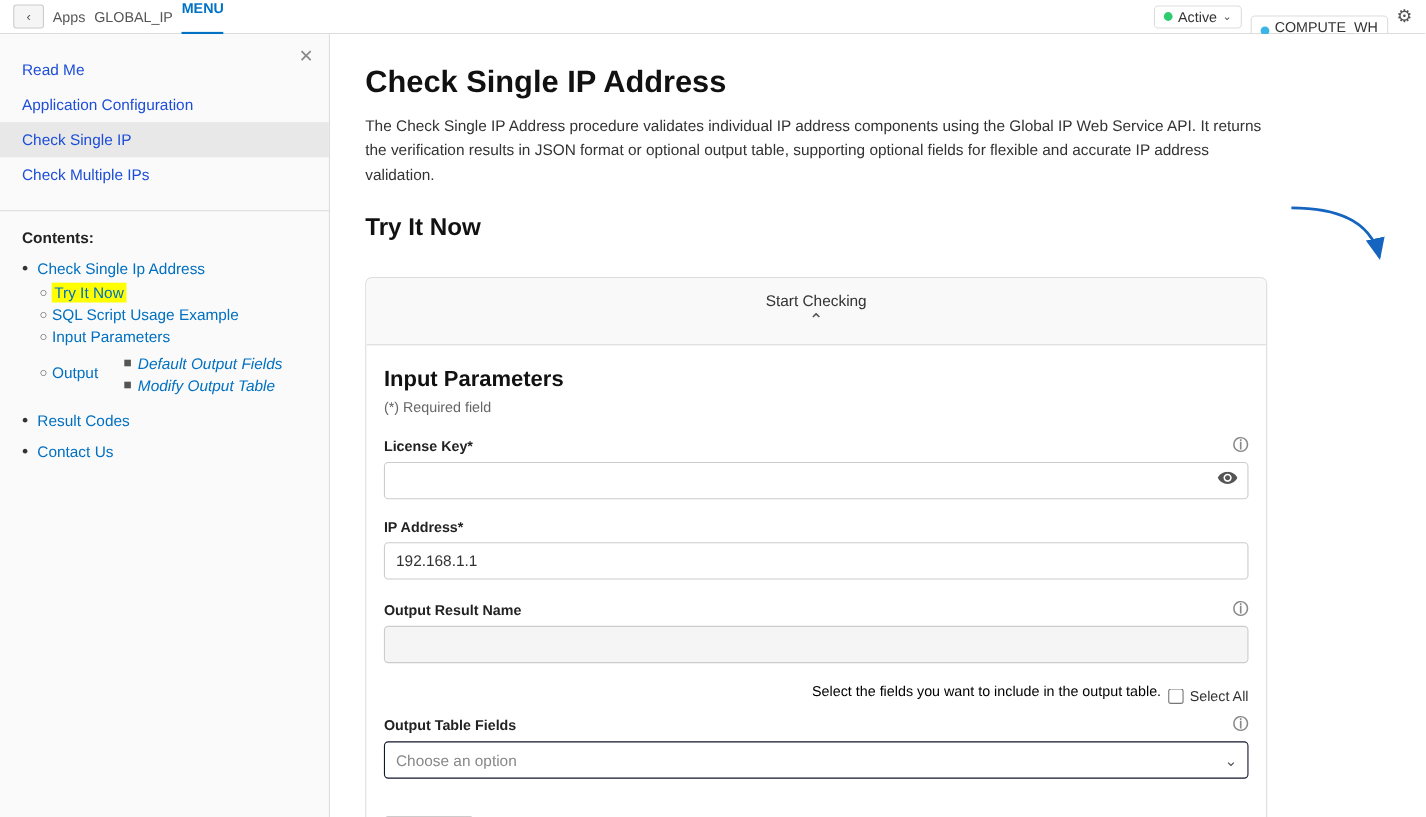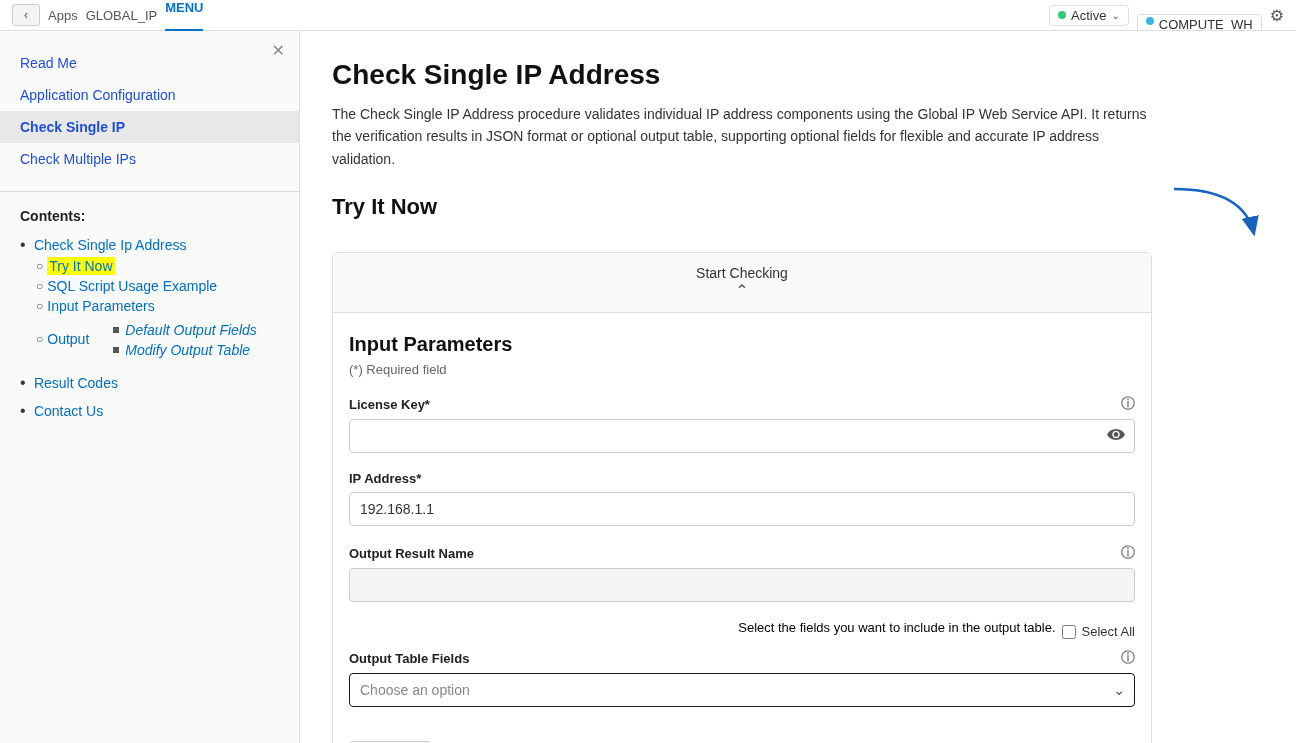--- a/index.html
+++ b/index.html
@@ -62,21 +62,21 @@
       width: 8px; height: 8px;
       border-radius: 50%;
       background: #2ecc71;
     }
     .status-chevron {
       font-size: 10px;
       color: #555;
     }
     .compute-badge {
       display: flex;
-      align-items: flex-start;
+      align-items: flex-end;
       gap: 5px;
       border: 1px solid #ddd;
       border-radius: 4px;
       padding: 2px 8px;
       font-size: 13px;
       margin-top: 18px;
     }
     .compute-dot {
       width: 8px; height: 8px;
       border-radius: 50%;
@@ -117,21 +117,21 @@
       margin-bottom: 16px;
     }
     .sidebar-nav li {
       padding: 8px 20px;
       cursor: pointer;
       color: #1d4ed8;
       font-size: 14px;
     }
     .sidebar-nav li.active {
       background: #e8e8e8;
-      font-weight: 700;
+      font-weight: 400;
     }
     .sidebar-divider {
       border: none;
       border-top: 1px solid #ddd;
       margin: 8px 0;
     }
     .sidebar-contents {
       padding: 8px 20px;
     }
     .sidebar-contents-title {

